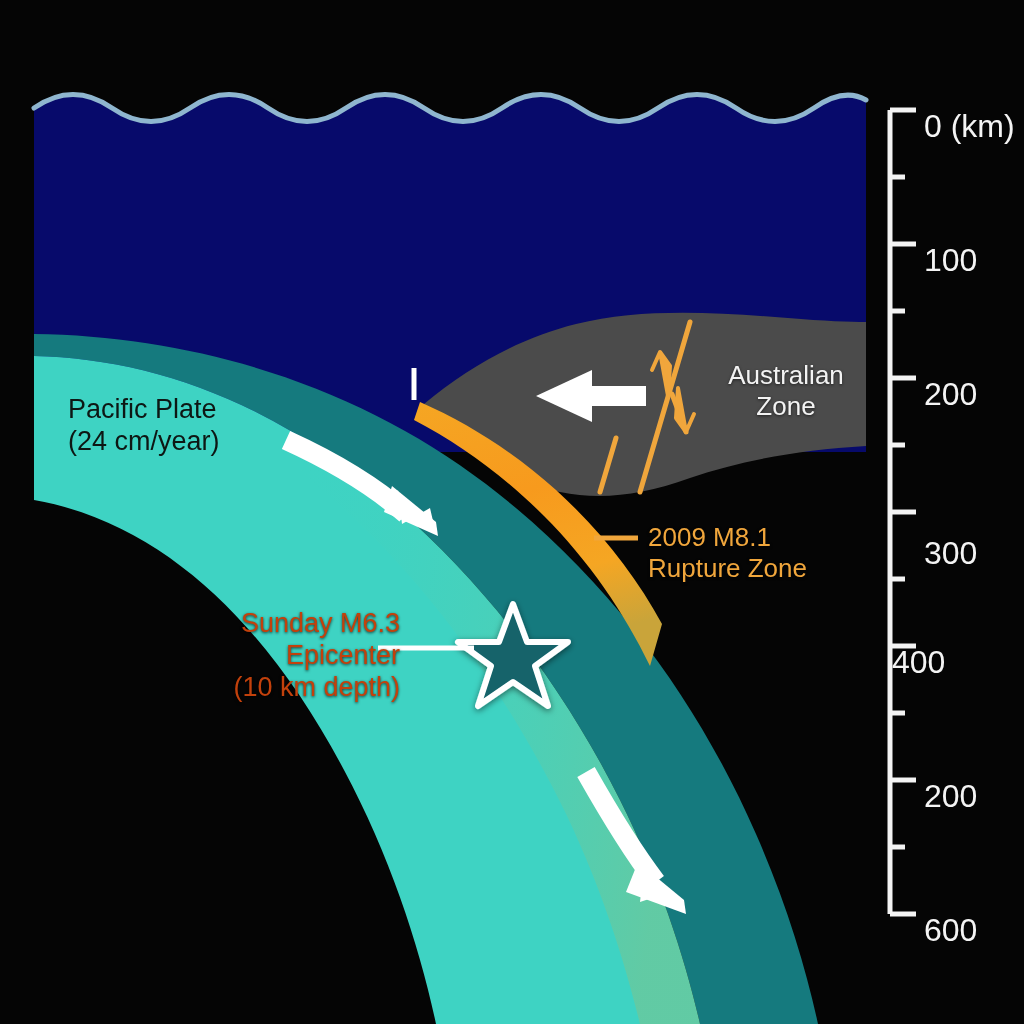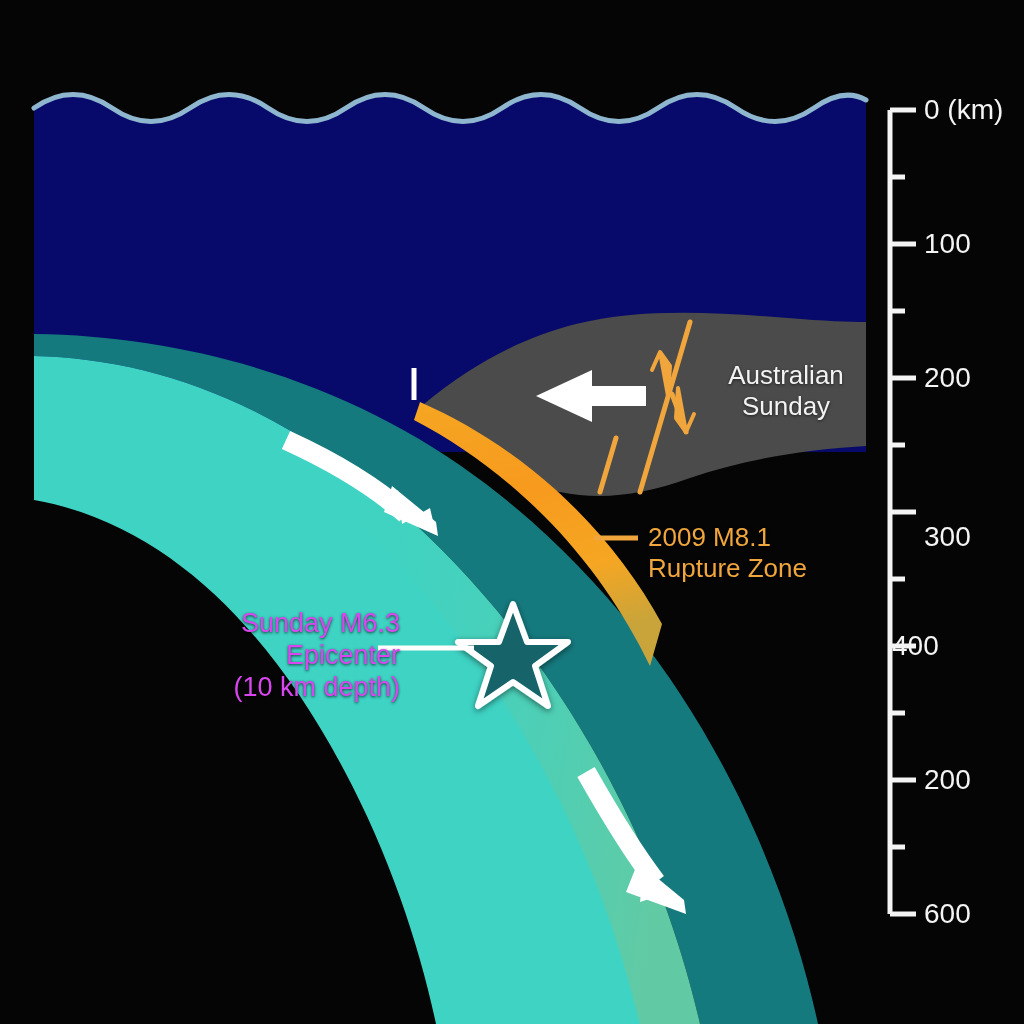--- a/index.html
+++ b/index.html
@@ -10,24 +10,24 @@
   .lbl{position:absolute;white-space:pre;line-height:1.18;}
   .lbl.center{text-align:center;}
   .lbl.right{text-align:right;}
   .t-trench{left:300px;top:286px;width:232px;font-size:26.5px;color:#f2f5ff;
             text-shadow:0 1px 3px rgba(0,0,0,.55);}
   .t-pacific{left:68px;top:394px;width:300px;font-size:27px;color:#0d1714;}
   .t-austral{left:700px;top:360px;width:172px;font-size:26px;color:#f3f3f3;
              text-shadow:0 1px 3px rgba(0,0,0,.6);}
   .t-rupture{left:648px;top:522px;width:260px;font-size:26px;color:#f0a63c;
              text-shadow:0 1px 3px rgba(0,0,0,.7);}
-  .t-epi{left:70px;top:608px;width:330px;font-size:27px;color:#d946ef;
+  .t-epi{left:70px;top:608px;width:330px;font-size:27px;color:#c2410c;
          text-shadow:0 1px 3px rgba(0,0,0,.75);}
-  .axis-num{position:absolute;font-size:28px;color:#f4f4f4;white-space:pre;
-            transform:translateY(-50%);}
+  .axis-num{position:absolute;font-size:32px;color:#f4f4f4;white-space:pre;
+            transform:translateY(-50%);margin-top:16px;}
 </style>
 </head>
 <body>
 
 <div id="stage">
 
   <svg id="scene" viewBox="0 0 1024 1024">
     <defs>
       <linearGradient id="gradRupture" x1="0" y1="0" x2="0.25" y2="1">
         <stop offset="0%" stop-color="#f5a623"></stop>
@@ -186,23 +186,25 @@
           <line x1="890" x2="916" y1="646" y2="646"></line>
           <line x1="890" x2="905" y1="713" y2="713"></line>
           <line x1="890" x2="916" y1="780" y2="780"></line>
           <line x1="890" x2="905" y1="847" y2="847"></line>
           <line x1="890" x2="916" y1="914" y2="914"></line>
         </g>
     </g>
   </svg>
 
 
+  <div class="lbl t-pacific">Pacific Plate
+(24 cm/year)</div>
 
   <div class="lbl center t-austral">Australian
-Sunday</div>
+Zone</div>
 
   <div class="lbl t-rupture">2009 M8.1
 Rupture Zone</div>
 
   <div class="lbl right t-epi">Sunday M6.3
 Epicenter
 (10 km depth)</div>
 
   <div id="axis-labels">
       <div class="axis-num" style="left: 924px; top: 110px;">0 (km)</div>

